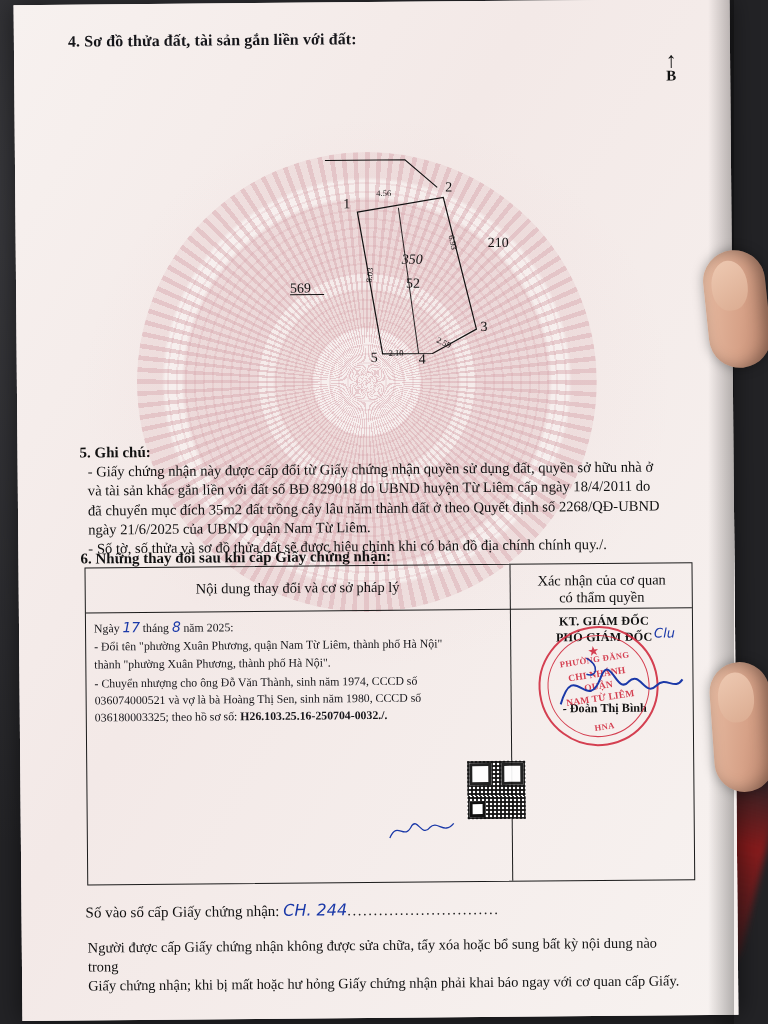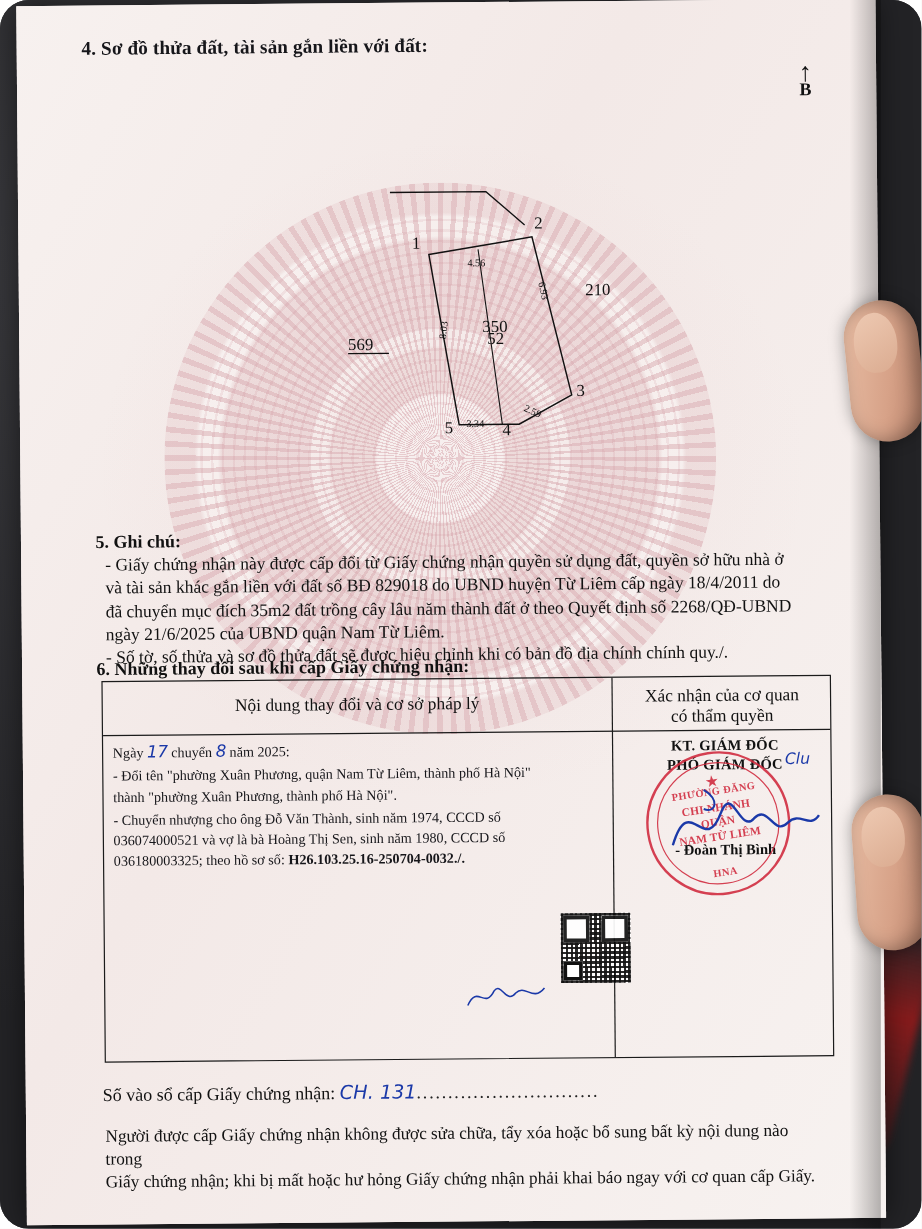--- a/index.html
+++ b/index.html
@@ -7,21 +7,20 @@
     margin: 0; padding: 0;
     width: 768px; height: 1024px;
     overflow: hidden;
     font-family: "Liberation Serif", serif;
   }
   #root {
     position: relative;
     width: 768px; height: 1024px;
     background: #2a2a2c;
     overflow: hidden;
-    border-radius: 24px;
   }
   
   .bg-texture {
     position: absolute; inset: 0;
     background:
       radial-gradient(circle at 10% 20%, #3a3a3e 0%, #232326 60%),
       repeating-linear-gradient(45deg, rgba(255,255,255,0.012) 0px, rgba(255,255,255,0.012) 2px, rgba(0,0,0,0.012) 2px, rgba(0,0,0,0.012) 4px);
   }
   .bg-redstrip {
     position: absolute;
@@ -324,27 +323,27 @@
 
           <line x1="24" y1="152" x2="58" y2="152" stroke="#111" stroke-width="1"></line>
         </svg>
 
         <div class="dlabel num-big" style="left:78px; top:54px;">1</div>
         <div class="dlabel num-big" style="left:180px; top:38px;">2</div>
         <div class="dlabel num-big" style="left:214px; top:178px;">3</div>
         <div class="dlabel num-big" style="left:152px; top:210px;">4</div>
         <div class="dlabel num-big" style="left:104px; top:208px;">5</div>
 
-        <div class="dlabel num-small" style="left:124px; top:46px;margin-top:26px;">4.56</div>
+        <div class="dlabel num-small" style="left:111px; top:46px;">4.56</div>
         <div class="dlabel num-small" style="left:180px; top:96px; transform:rotate(78deg);">6.93</div>
         <div class="dlabel num-small" style="left:96px; top:128px; transform:rotate(-82deg);">8.03</div>
         <div class="dlabel num-small" style="left:170px; top:196px; transform:rotate(25deg);">2.59</div>
-        <div class="dlabel num-small" style="left:122px; top:206px;">3.34</div>
-
-        <div class="dlabel num-big" style="left:136px; top:124px;">350</div>
+        <div class="dlabel num-small" style="left:122px; top:206px;">2.10</div>
+
+        <div class="dlabel num-big" style="left:136px; top:110px;font-style:italic;">350</div>
         <div class="dlabel num-big" style="left:140px; top:134px;">52</div>
         <div class="dlabel num-big" style="left:24px; top:138px;">569</div>
         <div class="dlabel num-big" style="left:222px; top:94px;">210</div>
       </div>
 
       <div class="sec5">
         <div class="h">5. Ghi chú:</div>
         <div class="body">
           <p>- Giấy chứng nhận này được cấp đổi từ Giấy chứng nhận quyền sử dụng đất, quyền sở hữu nhà ở</p>
           <p style="text-indent:0; padding-left:8px;">và tài sản khác gắn liền với đất số BĐ 829018 do UBND huyện Từ Liêm cấp ngày 18/4/2011 do</p>
@@ -363,21 +362,21 @@
         <div class="th left">Nội dung thay đổi và cơ sở pháp lý</div>
         <div class="th right">
           <div>Xác nhận của cơ quan</div>
           <div>có thẩm quyền</div>
         </div>
 
         <div class="cell-left">
           <p>
             <span>Ngày</span>
             <span class="hand-date">17</span>
-            <span>chuyển</span>
+            <span>tháng</span>
             <span class="hand-date">8</span>
             <span>năm 2025:</span>
           </p>
           <p>- Đổi tên "phường Xuân Phương, quận Nam Từ Liêm, thành phố Hà Nội"</p>
           <p>thành "phường Xuân Phương, thành phố Hà Nội".</p>
           <p style="margin-top:3px;">- Chuyển nhượng cho ông Đỗ Văn Thành, sinh năm 1974, CCCD số</p>
           <p>036074000521 và vợ là bà Hoàng Thị Sen, sinh năm 1980, CCCD số</p>
           <p>
             <span>036180003325; theo hồ sơ số:</span>
             <span class="bold-code">H26.103.25.16-250704-0032./.</span>
@@ -411,21 +410,21 @@
 
         <svg class="sig-blue" viewBox="0 0 130 70">
           <path d="M4 52 C 18 6, 30 62, 44 26 C 54 0, 60 44, 72 30 C 84 18, 88 46, 100 34 C 110 24, 118 40, 126 28" stroke="#1b39a8" stroke-width="2" fill="none"></path>
           <path d="M30 6 C 44 14, 40 26, 30 22" stroke="#1b39a8" stroke-width="1.6" fill="none"></path>
         </svg>
         <div style="position:absolute; left:568px; top:62px; font-family:'DejaVu Sans',sans-serif; font-style:italic; color:#1b39a8; font-size:13px;">Clu</div>
       </div>
 
       <div class="sovao">
         <span>Số vào sổ cấp Giấy chứng nhận:</span>
-        <span class="val">CH. 131</span><span class="dots">.............................</span>
+        <span class="val">CH. 244</span><span class="dots">.............................</span>
       </div>
 
       <div class="footer">
         <div>Người được cấp Giấy chứng nhận không được sửa chữa, tẩy xóa hoặc bổ sung bất kỳ nội dung nào trong</div>
         <div>Giấy chứng nhận; khi bị mất hoặc hư hỏng Giấy chứng nhận phải khai báo ngay với cơ quan cấp Giấy.</div>
       </div>
     </div>
   </div>
 
   <div class="shadow-edge"></div>

